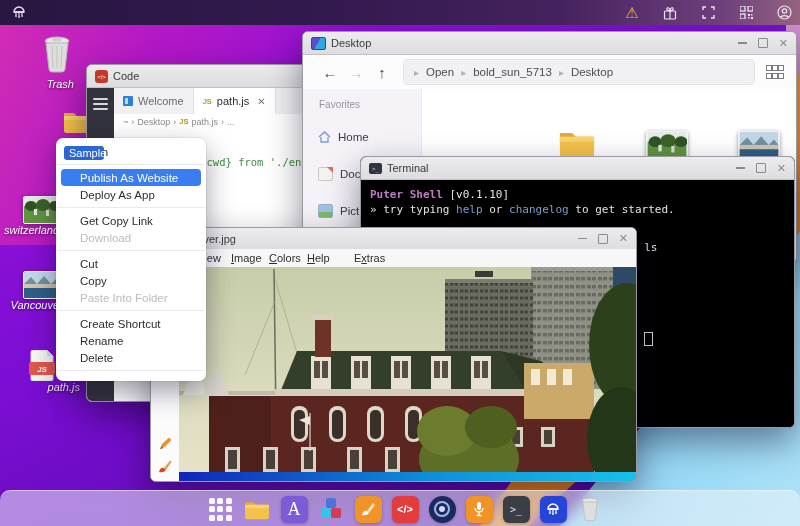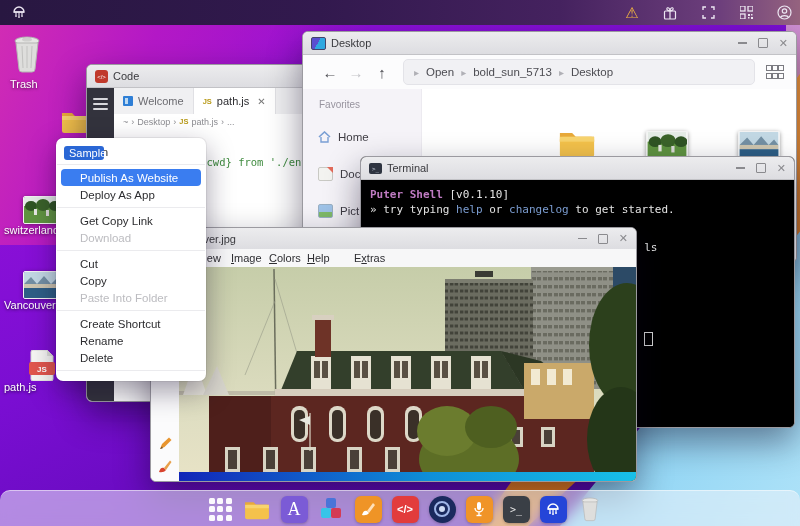--- a/index.html
+++ b/index.html
@@ -101,21 +101,21 @@
   .tool{position:absolute;left:0;width:28px;text-align:center;}
   .canvas{position:absolute;left:28px;top:39px;width:457px;height:214px;overflow:hidden;background:#cfd4b2;}
   
   .ctx{left:56px;top:138px;width:150px;z-index:60;background:#fff;border-radius:7px;
     box-shadow:0 10px 28px rgba(20,10,40,.4),0 0 0 1px rgba(0,0,0,.06);padding:5px 0 6px;}
   .mi{height:17px;display:flex;align-items:center;font-size:11.5px;color:#2d2d30;padding-left:19px;margin:0 5px;border-radius:4px;}
   .mi.hl{background:#3a7df0;color:#fff;}
   .mi.dis{color:#bcbcc0;}
   .msep{height:1px;background:#ebebee;margin:4px 1px;}
   
-  .dicon{z-index:5;text-align:left;color:#fff;}
+  .dicon{z-index:5;text-align:right;color:#fff;font-style:italic;}
   .dlabel{font-size:11px;color:#fff;text-shadow:0 1px 3px rgba(0,0,0,.65);white-space:nowrap;}
   .thumb{border:1.5px solid #f2f2f2;border-radius:2px;box-shadow:0 1px 4px rgba(0,0,0,.4);display:block;}
   .samp-pill{left:64px;top:146px;z-index:65;background:#2a67d5;border-radius:3px;padding:1px 5px;
     font-size:11px;color:#fff;max-width:30px;overflow:hidden;white-space:nowrap;}
   
   .taskbar{left:0;top:490px;width:800px;height:36px;z-index:70;background:rgba(236,242,250,.55);
     border-top:1px solid rgba(255,255,255,.5);border-radius:10px 10px 0 0;backdrop-filter:blur(7px);}
   .tb-item{position:absolute;top:4px;width:28px;height:28px;display:flex;align-items:center;justify-content:center;}
   .sq{width:27px;height:27px;border-radius:6px;display:flex;align-items:center;justify-content:center;box-shadow:0 1px 3px rgba(0,0,0,.25);}
   .launch-grid{display:grid;grid-template-columns:repeat(3,6px);grid-gap:2.5px;}

